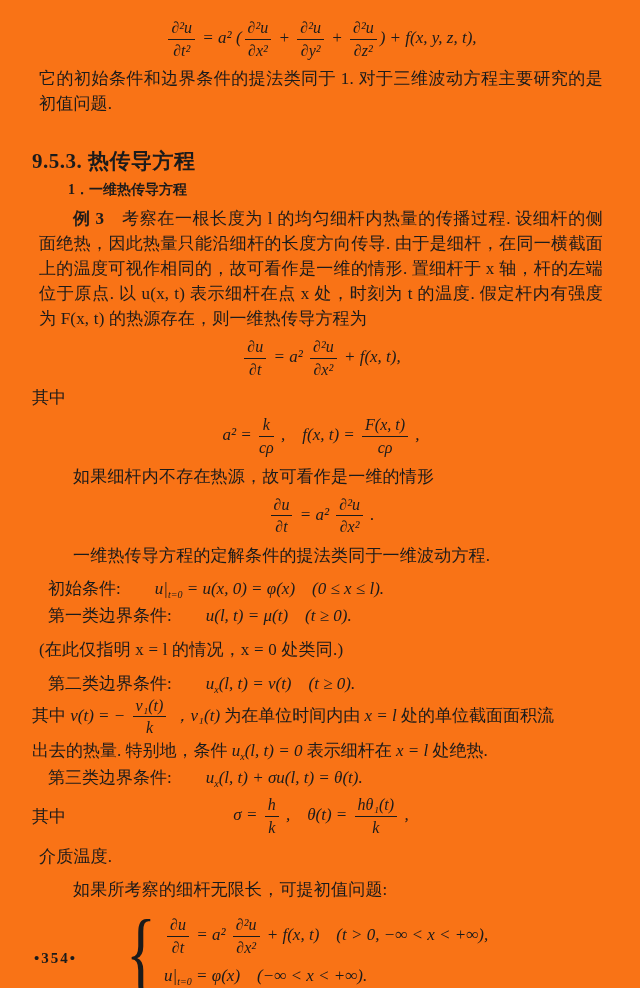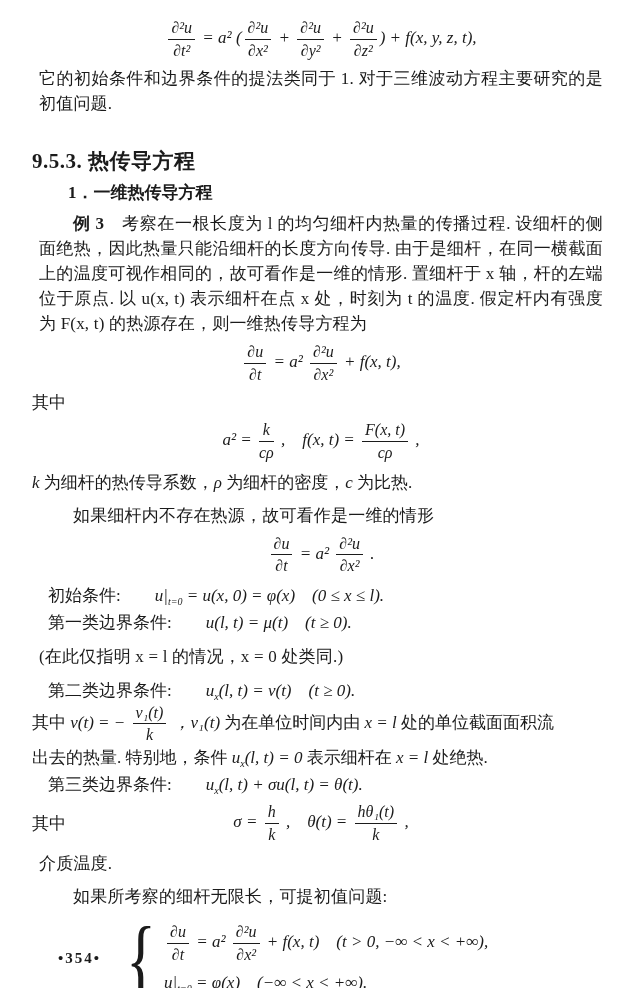--- a/index.html
+++ b/index.html
@@ -5,21 +5,21 @@
   html, body { margin: 0; padding: 0; }
   body {
     background: #e9e9e7;
     font-family: "Liberation Serif", "DejaVu Serif", serif;
   }
   .page {
     position: relative;
     width: 640px;
     height: 988px;
     margin: 0 auto;
-    background: #ffffff;
+    background: #f97316;
     color: #1b1b1b;
     overflow: hidden;
     box-sizing: border-box;
     padding: 14px 30px 0 32px;
   }
   
   .body {
     margin: 7px;
     font-size: 17px;
     line-height: 25px;
@@ -28,21 +28,21 @@
   }
   .indent { text-indent: 2em; }
   .heading {
     margin: 31px 0 6px 0;
     font-size: 21px;
     font-weight: bold;
     letter-spacing: 0.5px;
   }
   .subheading {
     margin: 6px 0 4px 36px;
-    font-size: 17px;
+    font-size: 14px;
     font-weight: bold;
   }
   .exlabel { font-weight: bold; }
   
   .m .mi { font-style: italic; }
   .m .up { font-style: normal; }
   .m sub {
     font-size: 10px;
     font-style: italic;
     vertical-align: -4px;
@@ -100,21 +100,20 @@
   }
   .syslines .mathline { margin: 7px 0; }
   
   .pagenum {
     position: absolute;
     left: 34px;
     top: 950px;
     font-size: 15px;
     font-weight: bold;
     letter-spacing: 2px;
-    margin-left: 24px;
   }
 </style>
 </head>
 <body>
 
 <div class="page">
 
   <div class="eq m"><span class="frac"><span class="num">∂²u</span><span class="den">∂t²</span></span><span class="mi"> = a² (</span><span class="frac"><span class="num">∂²u</span><span class="den">∂x²</span></span><span class="mi"> + </span><span class="frac"><span class="num">∂²u</span><span class="den">∂y²</span></span><span class="mi"> + </span><span class="frac"><span class="num">∂²u</span><span class="den">∂z²</span></span><span class="mi">) + f(x, y, z, t),</span></div>
 
   <p class="body">它的初始条件和边界条件的提法类同于 1. 对于三维波动方程主要研究的是初值问题.</p>
@@ -124,26 +123,26 @@
   <div class="subheading">1．一维热传导方程</div>
 
   <p class="body indent"><b class="exlabel">例 3</b><span>　考察在一根长度为 l 的均匀细杆内热量的传播过程. 设细杆的侧面绝热，因此热量只能沿细杆的长度方向传导. 由于是细杆，在同一横截面上的温度可视作相同的，故可看作是一维的情形. 置细杆于 x 轴，杆的左端位于原点. 以 u(x, t) 表示细杆在点 x 处，时刻为 t 的温度. 假定杆内有强度为 F(x, t) 的热源存在，则一维热传导方程为</span></p>
 
   <div class="eq m"><span class="frac"><span class="num">∂u</span><span class="den">∂t</span></span><span class="mi"> = a² </span><span class="frac"><span class="num">∂²u</span><span class="den">∂x²</span></span><span class="mi"> + f(x, t),</span></div>
 
   <div class="where">其中</div>
 
   <div class="eq m"><span class="mi">a² = </span><span class="frac"><span class="num">k</span><span class="den">cρ</span></span><span class="mi"> ,　f(x, t) = </span><span class="frac"><span class="num">F(x, t)</span><span class="den">cρ</span></span><span class="mi"> ,</span></div>
 
-  <div class="mathline m plainleft"><span class="mi">k </span><span class="up">为细杆的热传导系数，</span><span class="mi">ρ </span><span class="up">为细杆的密度，</span><span class="mi">c </span><span class="up">为比热.</span></div>
 
   <p class="body indent">如果细杆内不存在热源，故可看作是一维的情形</p>
 
   <div class="eq m"><span class="frac"><span class="num">∂u</span><span class="den">∂t</span></span><span class="mi"> = a² </span><span class="frac"><span class="num">∂²u</span><span class="den">∂x²</span></span><span class="mi"> .</span></div>
 
+  <p class="body indent">一维热传导方程的定解条件的提法类同于一维波动方程.</p>
 
   <div class="mathline m condline"><span class="up">初始条件:　　</span><span class="mi">u|</span><sub>t=0</sub><span class="mi"> = u(x, 0) = φ(x)　(0 ≤ x ≤ l).</span></div>
 
   <div class="mathline m condline"><span class="up">第一类边界条件:　　</span><span class="mi">u(l, t) = μ(t)　(t ≥ 0).</span></div>
 
   <div class="body plainleft">(在此仅指明 x = l 的情况，x = 0 处类同.)</div>
 
   <div class="mathline m condline"><span class="up">第二类边界条件:　　</span><span class="mi">u</span><sub>x</sub><span class="mi">(l, t) = ν(t)　(t ≥ 0).</span></div>
 
   <div class="mathline m plainleft"><span class="up">其中 </span><span class="mi">ν(t) = − </span><span class="frac"><span class="num">ν₁(t)</span><span class="den">k</span></span><span class="mi"> ，ν₁(t) </span><span class="up">为在单位时间内由 </span><span class="mi">x = l </span><span class="up">处的单位截面面积流</span></div>

